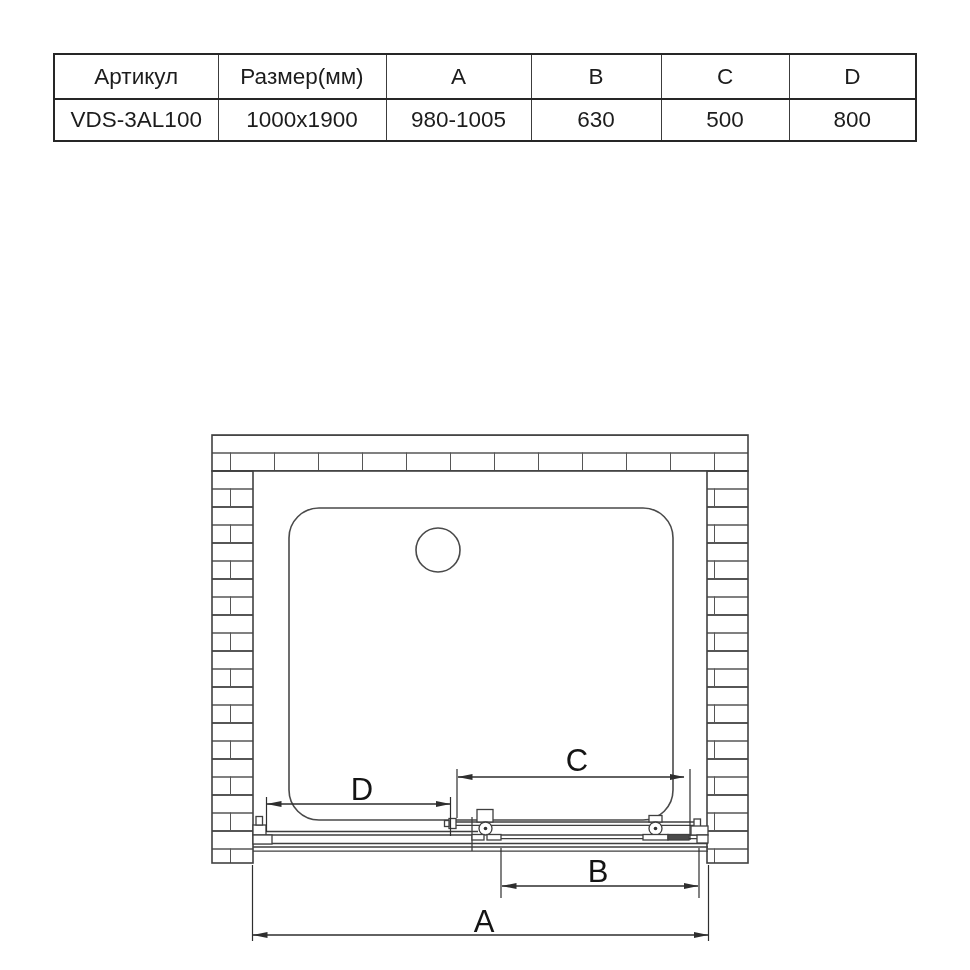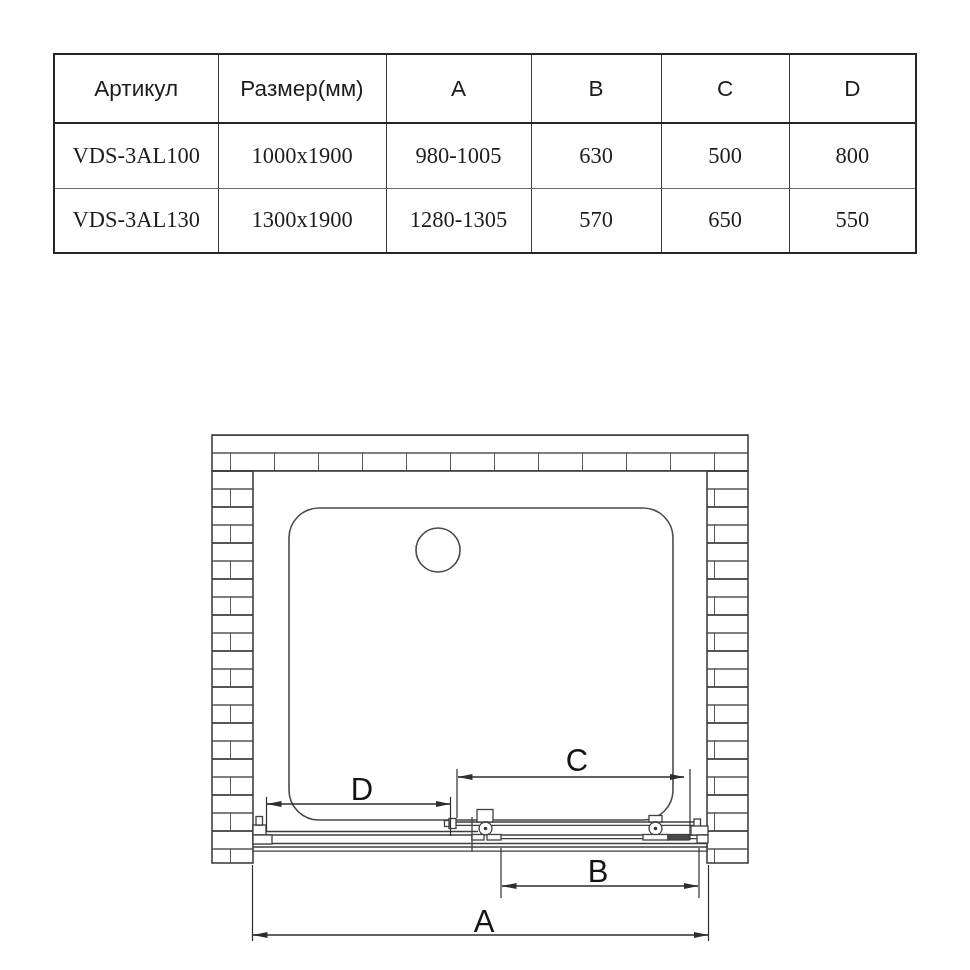--- a/index.html
+++ b/index.html
@@ -12,26 +12,26 @@
     position:absolute; left:53px; top:53px;
     border-collapse:collapse; table-layout:fixed;
     border:2.6px solid #262626;
   }
   .spec-table th, .spec-table td {
     border-left:1.6px solid #3c3c3c;
     border-right:1.6px solid #3c3c3c;
     border-top:1.2px solid #6b6b6b;
     border-bottom:1.2px solid #6b6b6b;
     text-align:center; vertical-align:middle;
-    font-size:22.5px; color:#1c1c1c; padding:12px; overflow:hidden; white-space:nowrap;
+    font-size:22.5px; color:#1c1c1c; padding:0; overflow:hidden; white-space:nowrap;
   }
   .spec-table thead th {
     height:43px; font-weight:normal; border-bottom:2.6px solid #262626;
   }
-  .spec-table tbody td { height:39.5px;font-family:Liberation Serif, serif; }
+  .spec-table tbody td { height:39.5px; }
   
   .diagram { position:absolute; left:0; top:420px; }
   .dim-label { font-size:31px; fill:#141414; font-family:"Liberation Sans", sans-serif; }
 </style>
 </head>
 <body>
 
 <div class="page">
 
   <table class="spec-table">
@@ -54,28 +54,20 @@
       </tr>
     </thead>
     <tbody>
       <tr>
         <td>VDS-3AL100</td>
         <td>1000x1900</td>
         <td>980-1005</td>
         <td>630</td>
         <td>500</td>
         <td>800</td>
-      </tr>
-      <tr>
-        <td>VDS-3AL130</td>
-        <td>1300x1900</td>
-        <td>1280-1305</td>
-        <td>570</td>
-        <td>650</td>
-        <td>550</td>
       </tr>
     </tbody>
   </table>
 
   <svg class="diagram" width="970" height="550" viewBox="0 0 970 550">
     <defs>
       <pattern id="brick" width="44" height="36" patternUnits="userSpaceOnUse" x="209" y="15">
         <rect width="44" height="36" fill="#ffffff"></rect>
         <g stroke="#565656" stroke-width="1" fill="none">
           <rect x="-1" y="0.5" width="46" height="17.5"></rect>

